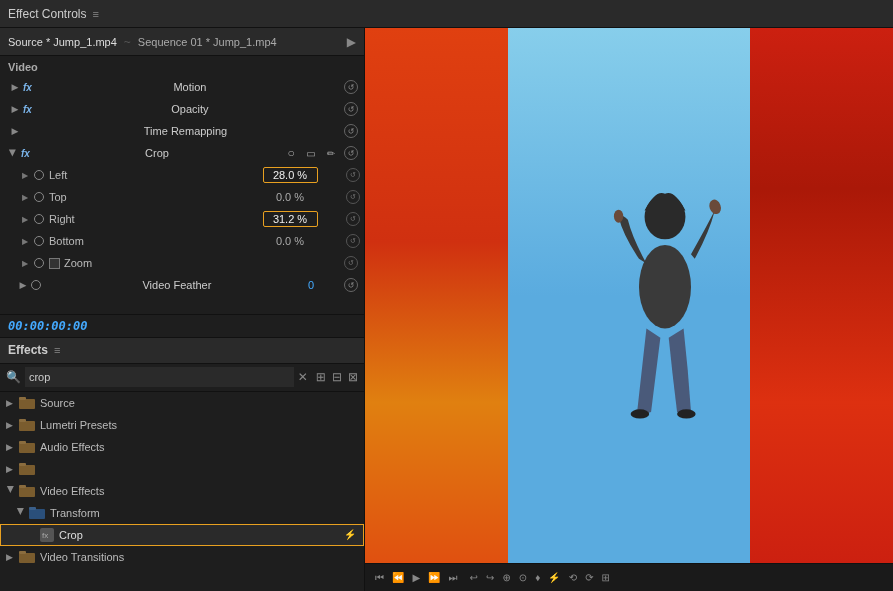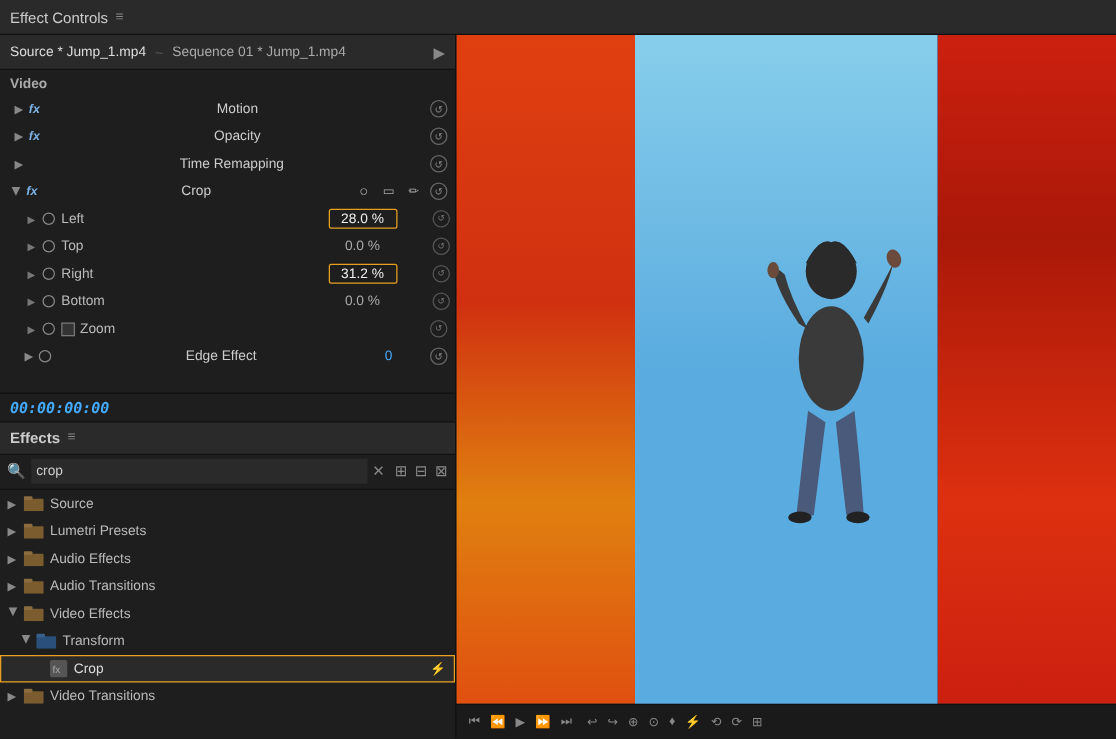--- a/index.html
+++ b/index.html
@@ -583,21 +583,21 @@
         <span class="param-expand" style="width:10px;margin-right:2px;color:#777;font-size:8px;">▶</span>
         <span class="param-circle"></span>
         <span class="zoom-checkbox"></span>
         <span class="zoom-label">Zoom</span>
         <div class="zoom-reset" style="margin-left:auto;">↺</div>
       </div>
 
       <div class="effect-row indent-1" style="padding-left:18px;">
         <span class="expand-arrow expanded"></span>
         <span class="param-circle"></span>
-        <span class="effect-name" style="font-size:11px;">Edge Effect</span>
+        <span class="effect-name" style="font-size:11px;">Video Feather</span>
         <span style="margin-left:auto;margin-right:30px;color:#4af;font-size:11px;">0</span>
         <div class="reset-icon">↺</div>
       </div>
     </div>
 
     <div class="timecode-bar">
       <span class="timecode">00:00:00:00</span>
     </div>
 
     <div class="effects-panel">
@@ -645,21 +645,20 @@
           </svg>
           <span class="tree-label">Audio Effects</span>
         </div>
 
         <div class="tree-item">
           <span class="tree-arrow">▶</span>
           <svg width="16" height="13" style="margin-right:5px">
             <rect x="0" y="3" width="16" height="10" rx="1" fill="#7a5c2e"></rect>
             <rect x="0" y="1" width="7" height="3" rx="1" fill="#8a6c3e"></rect>
           </svg>
-          <span class="tree-label">Audio Transitions</span>
         </div>
 
         <div class="tree-item">
           <span class="tree-arrow" style="transform:rotate(90deg);display:inline-block;">▶</span>
           <svg width="16" height="13" style="margin-right:5px">
             <rect x="0" y="3" width="16" height="10" rx="1" fill="#7a5c2e"></rect>
             <rect x="0" y="1" width="7" height="3" rx="1" fill="#8a6c3e"></rect>
           </svg>
           <span class="tree-label">Video Effects</span>
         </div>

